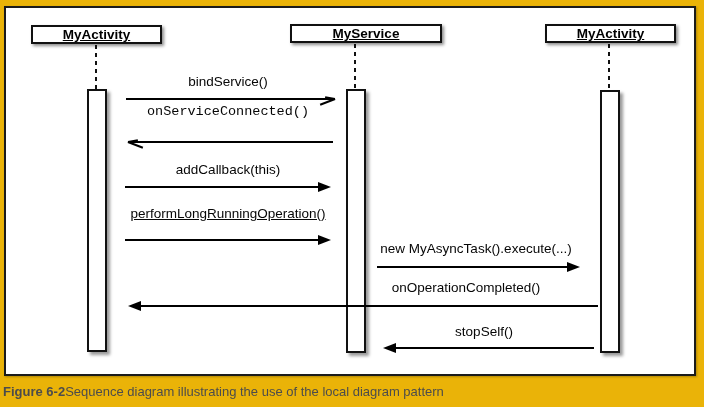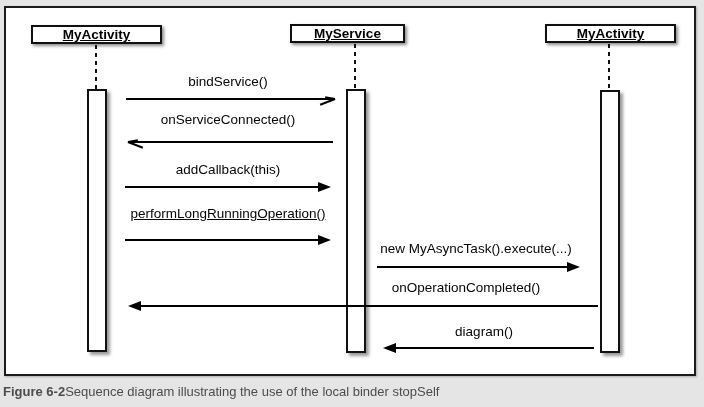--- a/index.html
+++ b/index.html
@@ -1,17 +1,17 @@
 <!DOCTYPE html>
 <html><head>
 <meta charset="utf-8">
 <style>
   html,body{margin:0;padding:0;background:#ffffff;}
   #screen{
-    position:relative;width:704px;height:407px;background:#e5e5e5;overflow:hidden;
+    position:relative;width:704px;height:407px;background:#eab308;overflow:hidden;
     font-family:"Liberation Sans", sans-serif;color:#000;
   }
   .frame{
     position:absolute;left:4px;top:6px;width:692px;height:370px;
     border:2px solid #1b1b1b;box-sizing:border-box;background:#fff;
     box-shadow:1px 1px 2px rgba(0,0,0,0.25);
   }
   .pbox{
     position:absolute;height:19px;box-sizing:border-box;
     border:2px solid #111;background:#fff;
@@ -57,21 +57,21 @@
 </head>
 <body>
 
 <div id="screen">
 
   <div class="frame"></div>
 
   <div class="pbox" style="left:31px;top:25px;width:131px;">
     <span>MyActivity</span>
   </div>
-  <div class="pbox" style="left:290px;top:24px;width:115px;text-align:center;">
+  <div class="pbox" style="left:290px;top:24px;width:152px;text-align:center;">
     <span>MyService</span>
   </div>
   <div class="pbox" style="left:545px;top:24px;width:131px;">
     <span>MyActivity</span>
   </div>
 
   <div class="lifeline" style="left:95px;top:45px;height:44px;"></div>
   <div class="lifeline" style="left:354px;top:44px;height:45px;"></div>
   <div class="lifeline" style="left:608px;top:44px;height:46px;"></div>
 
@@ -79,21 +79,21 @@
   <div class="bar" style="left:346px;top:89px;height:264px;"></div>
   <div class="bar" style="left:600px;top:90px;height:263px;"></div>
 
   <div class="mlabel" style="left:107px;top:74px;width:242px;text-align:center;">bindService()</div>
   <div class="shaft" style="left:126px;top:98px;width:207px;"></div>
   <div class="oarr oarr-r" style="left:318px;top:91px;">
     <div class="b1"></div>
       <div class="b2"></div>
   </div>
 
-  <div class="mlabel" style="left:107px;top:112px;width:242px;">onServiceConnected()</div>
+  <div class="mlabel" style="left:107px;top:104px;width:242px;font-family:Liberation Mono, monospace;">onServiceConnected()</div>
   <div class="shaft" style="left:128px;top:141px;width:205px;"></div>
   <div class="oarr oarr-l" style="left:128px;top:134px;">
     <div class="b1"></div>
       <div class="b2"></div>
   </div>
 
   <div class="mlabel" style="left:107px;top:162px;width:242px;">addCallback(this)</div>
   <div class="shaft" style="left:125px;top:186px;width:194px;"></div>
   <div class="tri-r" style="left:318px;top:182px;"></div>
 
@@ -102,21 +102,21 @@
   <div class="tri-r" style="left:318px;top:235px;"></div>
 
   <div class="mlabel" style="left:364px;top:241px;width:224px;">new MyAsyncTask().execute(...)</div>
   <div class="shaft" style="left:377px;top:266px;width:191px;"></div>
   <div class="tri-r" style="left:567px;top:262px;"></div>
 
   <div class="mlabel" style="left:356px;top:280px;width:220px;">onOperationCompleted()</div>
   <div class="shaft" style="left:140px;top:305px;width:458px;"></div>
   <div class="tri-l" style="left:128px;top:301px;"></div>
 
-  <div class="mlabel" style="left:374px;top:324px;width:220px;">diagram()</div>
+  <div class="mlabel" style="left:374px;top:324px;width:220px;">stopSelf()</div>
   <div class="shaft" style="left:395px;top:347px;width:199px;"></div>
   <div class="tri-l" style="left:383px;top:343px;"></div>
 
   <div class="caption">
-    <b>Figure 6-2</b><span>Sequence diagram illustrating the use of the local binder stopSelf</span>
+    <b>Figure 6-2</b><span>Sequence diagram illustrating the use of the local diagram pattern</span>
   </div>
 
 </div>
 
 </body></html>

